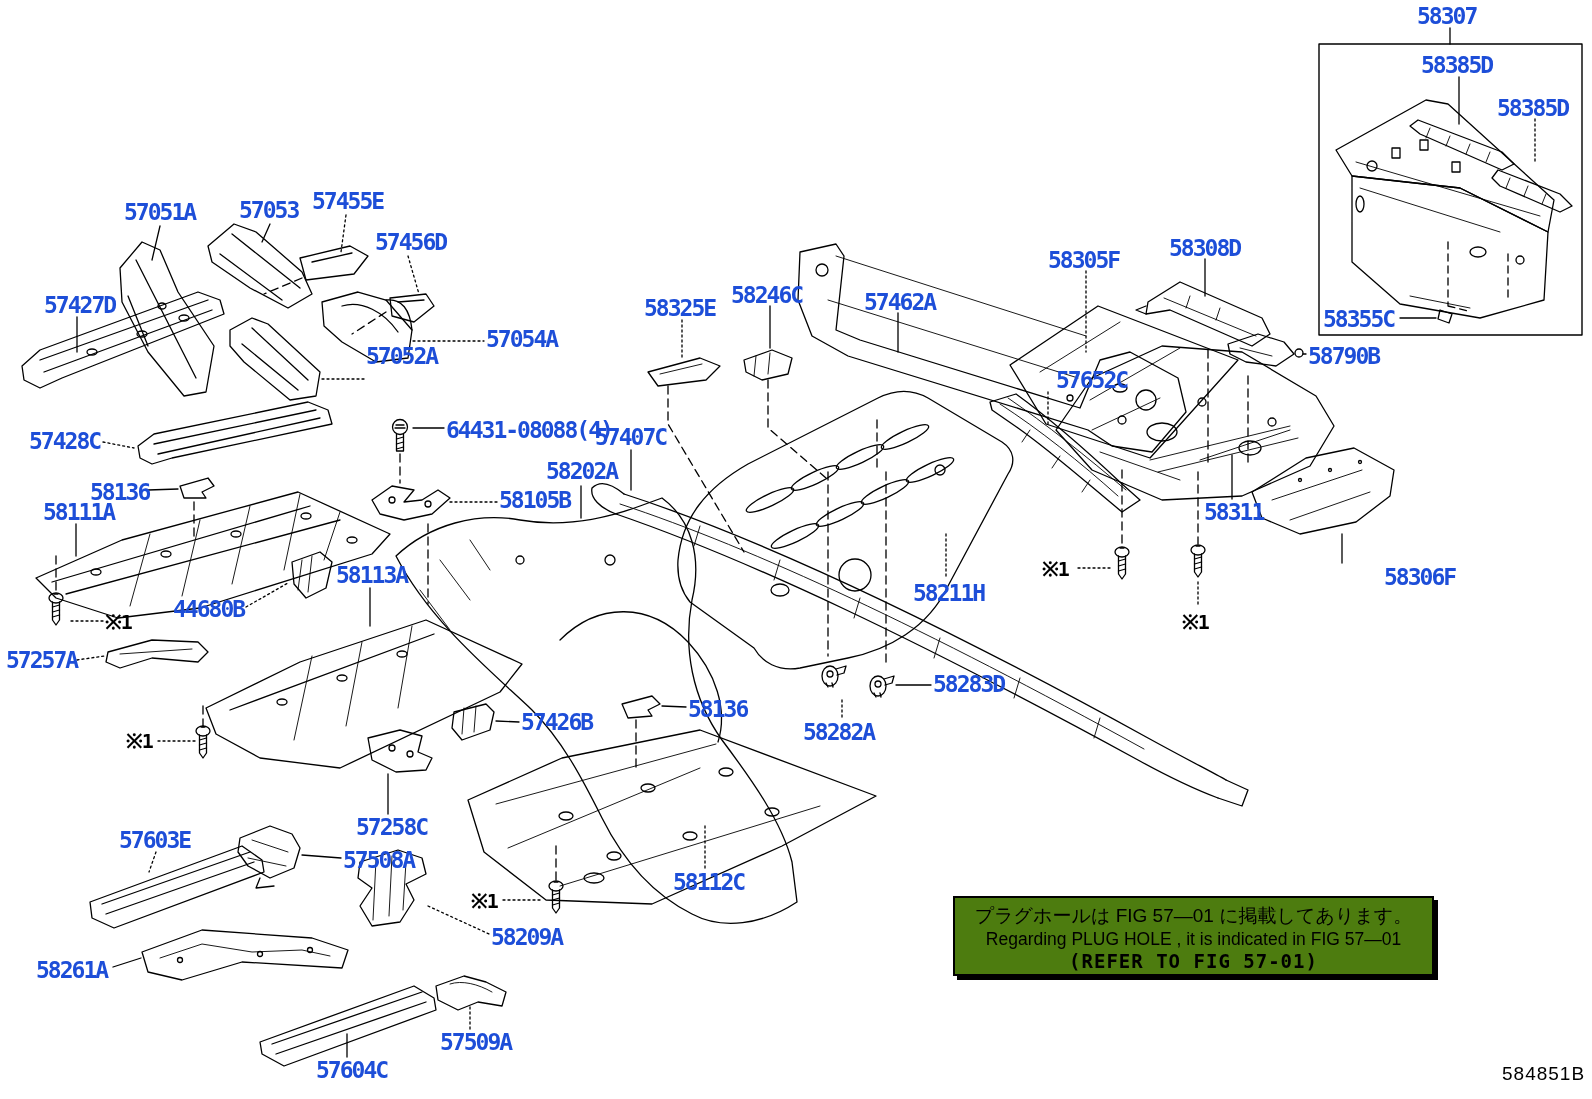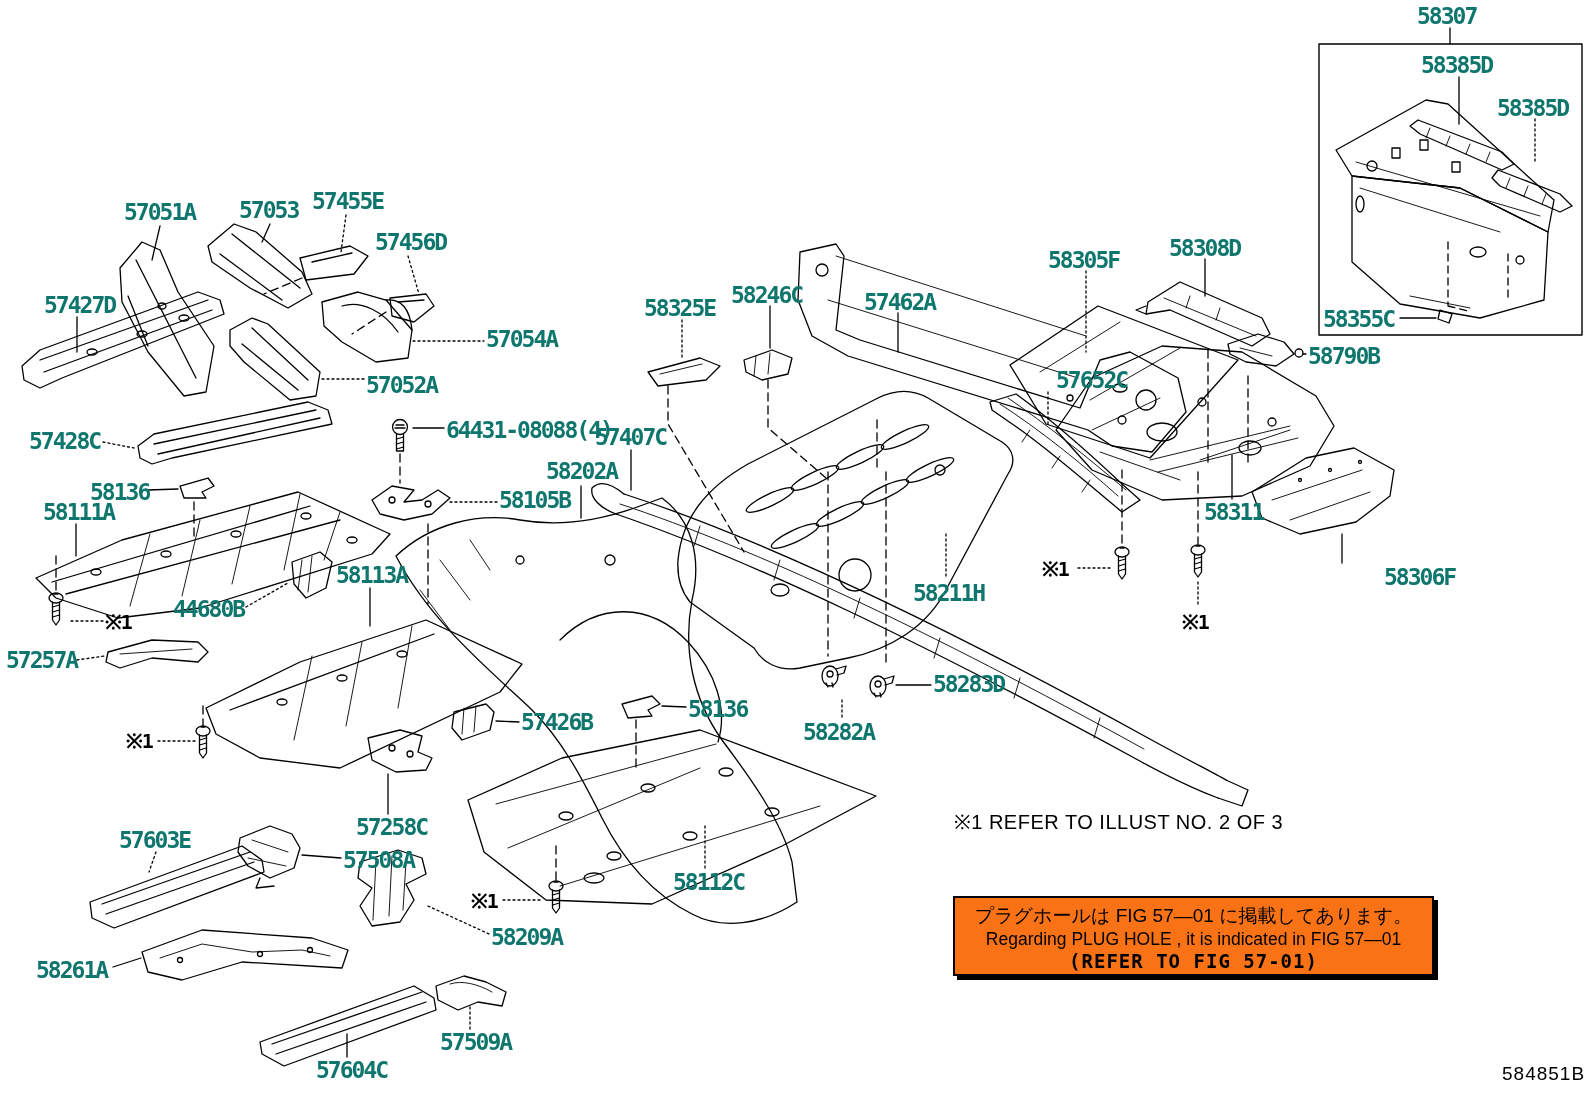--- a/index.html
+++ b/index.html
@@ -1,25 +1,25 @@
 <!DOCTYPE html>
 <html><head>
 <meta charset="utf-8">
 <style>
   html,body{margin:0;padding:0;background:#fff;}
   #canvas{position:relative;width:1592px;height:1099px;background:#ffffff;overflow:hidden;
           font-family:"Liberation Sans",sans-serif;color:#000;}
   #art{position:absolute;left:0;top:0;}
   .lbl{position:absolute;font:700 23px/1 "DejaVu Sans Mono",monospace;letter-spacing:-2px;
-       color:#0f766e;white-space:nowrap;}
+       color:#1d4ed8;white-space:nowrap;}
   .ref{position:absolute;font:700 20px/1 "DejaVu Sans Mono",monospace;letter-spacing:-1px;color:#000;white-space:nowrap;}
   .fnote{position:absolute;font:400 20px/1.2 "Liberation Sans",sans-serif;letter-spacing:.5px;white-space:nowrap;}
   .docnum{position:absolute;font:400 19px/1 "Liberation Sans",sans-serif;letter-spacing:1px;}
   .notebox{position:absolute;left:953px;top:896px;width:477px;height:76px;border:2px solid #000;
-           background:#f97316;box-shadow:4px 4px 0 0 #000;text-align:center;}
+           background:#4d7c0f;box-shadow:4px 4px 0 0 #000;text-align:center;}
   .notebox .ja{font:400 19px/1.35 "Liberation Sans","DejaVu Sans",sans-serif;margin-top:5px;}
   .notebox .en{font:400 17.5px/1.2 "Liberation Sans",sans-serif;}
   .notebox .ref-line{font:700 19px/1.2 "DejaVu Sans Mono",monospace;letter-spacing:1px;}
 </style>
 </head>
 <body>
 
 <div id="canvas">
 
 <svg id="art" width="1592" height="1099" viewBox="0 0 1592 1099" fill="none" stroke="#000" stroke-width="1.3" stroke-linecap="round" stroke-linejoin="round">
@@ -371,21 +371,21 @@
     <path d="M1448,242 L1448,306 M1508,254 L1508,300 M1448,306 L1468,311" stroke-dasharray="7 5"></path>
   </g>
 </svg>
 
 <div class="lbl" style="left:124px;top:201px">57051A</div>
 <div class="lbl" style="left:239px;top:199px">57053</div>
 <div class="lbl" style="left:312px;top:190px">57455E</div>
 <div class="lbl" style="left:375px;top:231px">57456D</div>
 <div class="lbl" style="left:44px;top:294px">57427D</div>
 <div class="lbl" style="left:486px;top:328px">57054A</div>
-<div class="lbl" style="left:366px;top:374px">57052A</div>
+<div class="lbl" style="left:366px;top:345px">57052A</div>
 <div class="lbl" style="left:29px;top:430px">57428C</div>
 <div class="lbl" style="left:446px;top:419px">64431-08088(4)</div>
 <div class="lbl" style="left:90px;top:481px">58136</div>
 <div class="lbl" style="left:43px;top:501px">58111A</div>
 <div class="lbl" style="left:499px;top:489px">58105B</div>
 <div class="lbl" style="left:546px;top:460px">58202A</div>
 <div class="lbl" style="left:595px;top:426px">57407C</div>
 <div class="lbl" style="left:644px;top:297px">58325E</div>
 <div class="lbl" style="left:731px;top:284px">58246C</div>
 <div class="lbl" style="left:864px;top:291px">57462A</div>
@@ -415,21 +415,20 @@
 <div class="lbl" style="left:36px;top:959px">58261A</div>
 <div class="lbl" style="left:316px;top:1059px">57604C</div>
 <div class="lbl" style="left:440px;top:1031px">57509A</div>
 
 <div class="ref" style="left:105px;top:612px">※1</div>
 <div class="ref" style="left:126px;top:731px">※1</div>
 <div class="ref" style="left:471px;top:891px">※1</div>
 <div class="ref" style="left:1042px;top:559px">※1</div>
 <div class="ref" style="left:1182px;top:612px">※1</div>
 
-<div class="fnote" style="left:954px;top:810px">※1 REFER TO ILLUST NO. 2 OF 3</div>
 
 <div class="notebox">
   <div class="ja">プラグホールは FIG 57—01 に掲載してあります。</div>
   <div class="en">Regarding  PLUG  HOLE , it is indicated in FIG 57—01</div>
   <div class="ref-line">(REFER TO FIG 57-01)</div>
 </div>
 
 <div class="docnum" style="left:1502px;top:1064px">584851B</div>
 
 </div>

